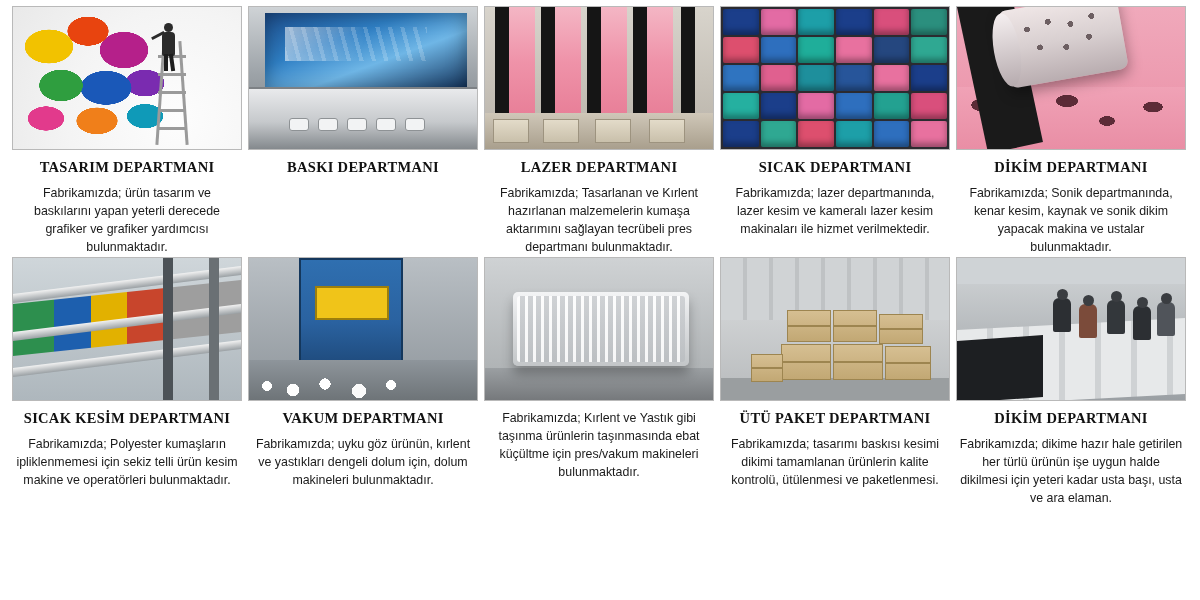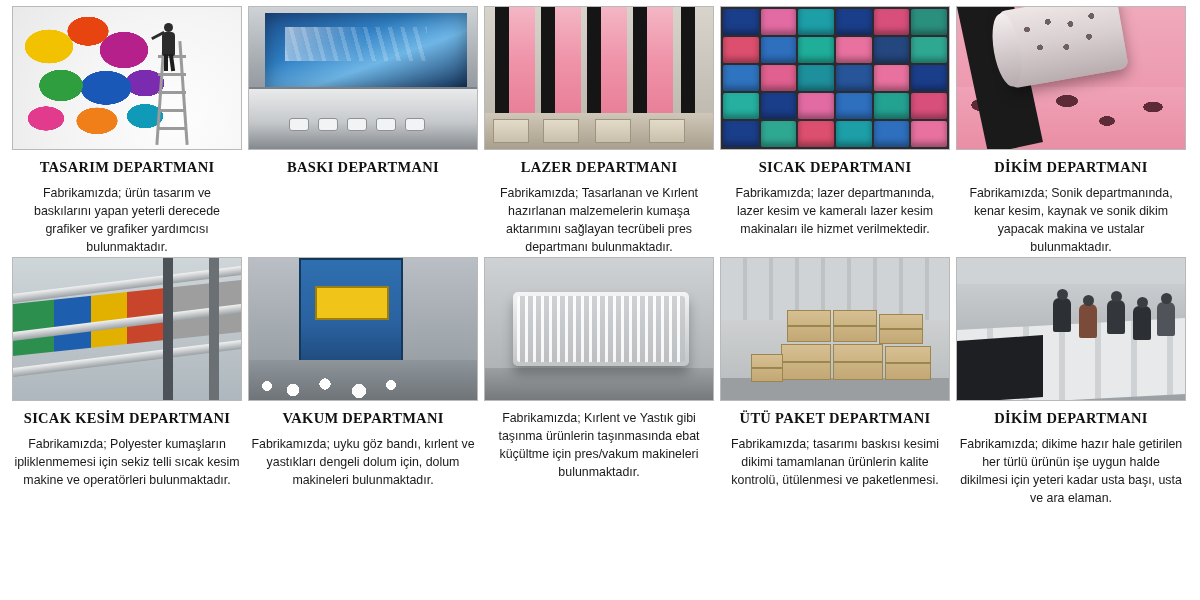--- a/index.html
+++ b/index.html
@@ -390,32 +390,32 @@
         <div class="photo-inner ph-sicak">
           <div class="colorband"></div>
           <div class="bar" style="top:22px"></div>
           <div class="bar" style="top:60px"></div>
           <div class="bar" style="top:96px"></div>
           <div class="post" style="left:150px"></div>
           <div class="post" style="left:196px; background:#6a7074"></div>
         </div>
       </div>
       <div class="title">SICAK KESİM DEPARTMANI</div>
-      <div class="desc">Fabrikamızda; Polyester kumaşların ipliklenmemesi için sekiz telli sıcak kesim makine ve operatörleri bulunmaktadır.</div>
+      <div class="desc">Fabrikamızda; Polyester kumaşların ipliklenmemesi için sekiz telli ürün kesim makine ve operatörleri bulunmaktadır.</div>
     </div>
 
     <div class="cell">
       <div class="photo">
         <div class="photo-inner ph-dolum">
           <div class="mach"></div>
           <div class="fiber"></div>
         </div>
       </div>
       <div class="title">VAKUM DEPARTMANI</div>
-      <div class="desc">Fabrikamızda; uyku göz bandı, kırlent ve yastıkları dengeli dolum için, dolum makineleri bulunmaktadır.</div>
+      <div class="desc">Fabrikamızda; uyku göz ürünün, kırlent ve yastıkları dengeli dolum için, dolum makineleri bulunmaktadır.</div>
     </div>
 
     <div class="cell">
       <div class="photo">
         <div class="photo-inner ph-vakum">
           <div class="table"></div>
           <div class="pack"></div>
         </div>
       </div>
       <div class="desc">Fabrikamızda; Kırlent ve Yastık gibi taşınma ürünlerin taşınmasında ebat küçültme için pres/vakum makineleri bulunmaktadır.</div>

